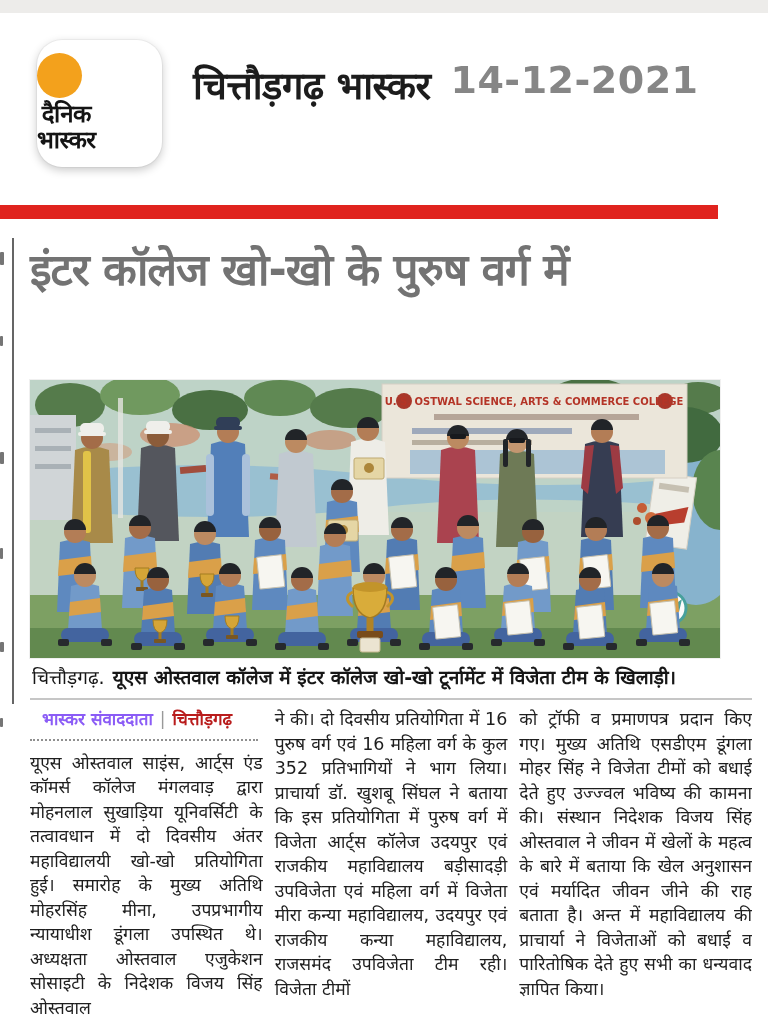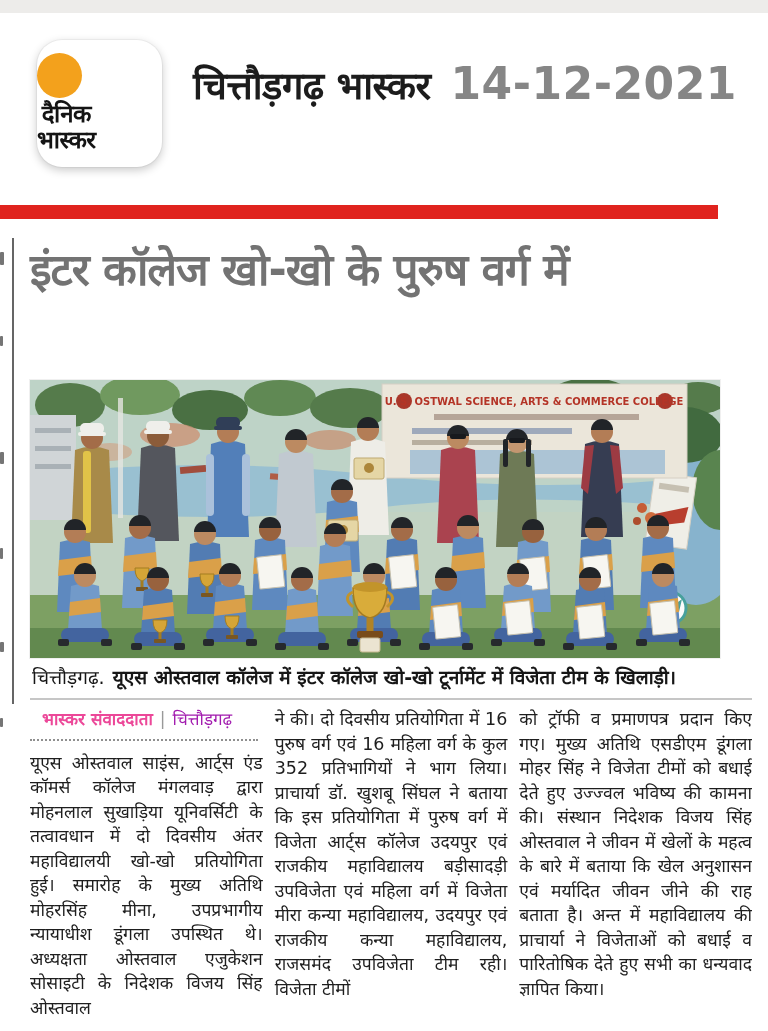--- a/index.html
+++ b/index.html
@@ -16,21 +16,21 @@
     box-shadow:0 3px 10px rgba(0,0,0,0.22), 0 0 0 1px rgba(0,0,0,0.04);
     display:flex;flex-direction:column;align-items:flex-start;justify-content:flex-start;
   }
   .logo-dot{width:45px;height:45px;border-radius:50%;background:#F3A11C;margin-top:13px;}
   .logo-text{margin-top:3px;text-align:center;font-weight:800;font-size:24px;line-height:26px;color:#141414;letter-spacing:-0.5px;}
   .masthead-row{
     position:absolute;left:193px;top:58px;height:95px;
     display:flex;align-items:flex-start;gap:20px;white-space:nowrap;
   }
   .edition-title{font-size:38px;font-weight:800;color:#1c1c1c;letter-spacing:-0.5px;}
-  .issue-date{font-size:44px;font-weight:600;color:#868686;letter-spacing:0.5px;}
+  .issue-date{font-size:38px;font-weight:600;color:#868686;letter-spacing:0.5px;}
   .accent-bar{position:absolute;left:0;top:205px;width:718px;height:14px;background:#E0231E;}
   
   .left-rule{position:absolute;left:12px;top:238px;width:2px;height:466px;background:#4a4a4a;opacity:.85;}
   .edge-mark{position:absolute;left:0;background:#474747;opacity:.75;border-radius:1px;}
   
   .headline{position:absolute;left:30px;top:236px;width:736px;color:#737373;font-weight:800;}
   .headline div{font-size:44px;line-height:67px;letter-spacing:-1px;white-space:nowrap;}
   
   .photo-wrap{
     position:absolute;left:30px;top:380px;width:690px;height:278px;
@@ -40,23 +40,23 @@
   .photo-wrap svg{display:block;width:100%;height:100%;}
   
   .caption{position:absolute;left:32px;top:664px;width:712px;font-size:19px;color:#161616;white-space:nowrap;}
   .caption .loc{font-weight:400;margin-right:8px;}
   .caption .txt{font-weight:600;}
   .section-divider{position:absolute;left:30px;top:698px;width:722px;height:2px;background:#c6c6c6;}
   
   .cols{position:absolute;left:30px;top:707px;width:722px;height:324px;display:flex;gap:12px;overflow:hidden;}
   .col{width:233px;font-size:17.5px;line-height:24.5px;text-align:justify;color:#1e1e1e;font-weight:500;}
   .byline{display:flex;align-items:baseline;gap:7px;font-size:17px;white-space:nowrap;padding-left:12px;}
-  .byline .rep{font-weight:800;color:#ec4899;}
+  .byline .rep{font-weight:800;color:#8b5cf6;}
   .byline .sep{color:#999;font-weight:400;}
-  .byline .loc{font-weight:400;color:#a21caf;}
+  .byline .loc{font-weight:700;color:#b91c1c;}
   .byline-rule{border-bottom:2px dotted #8f8f8f;margin:7px 0 10px 0;width:98%;}
 </style>
 </head>
 <body>
 
 <div class="top-strip"></div>
 
 <div class="logo-card">
   <div class="logo-dot"></div>
   <div class="logo-text">

